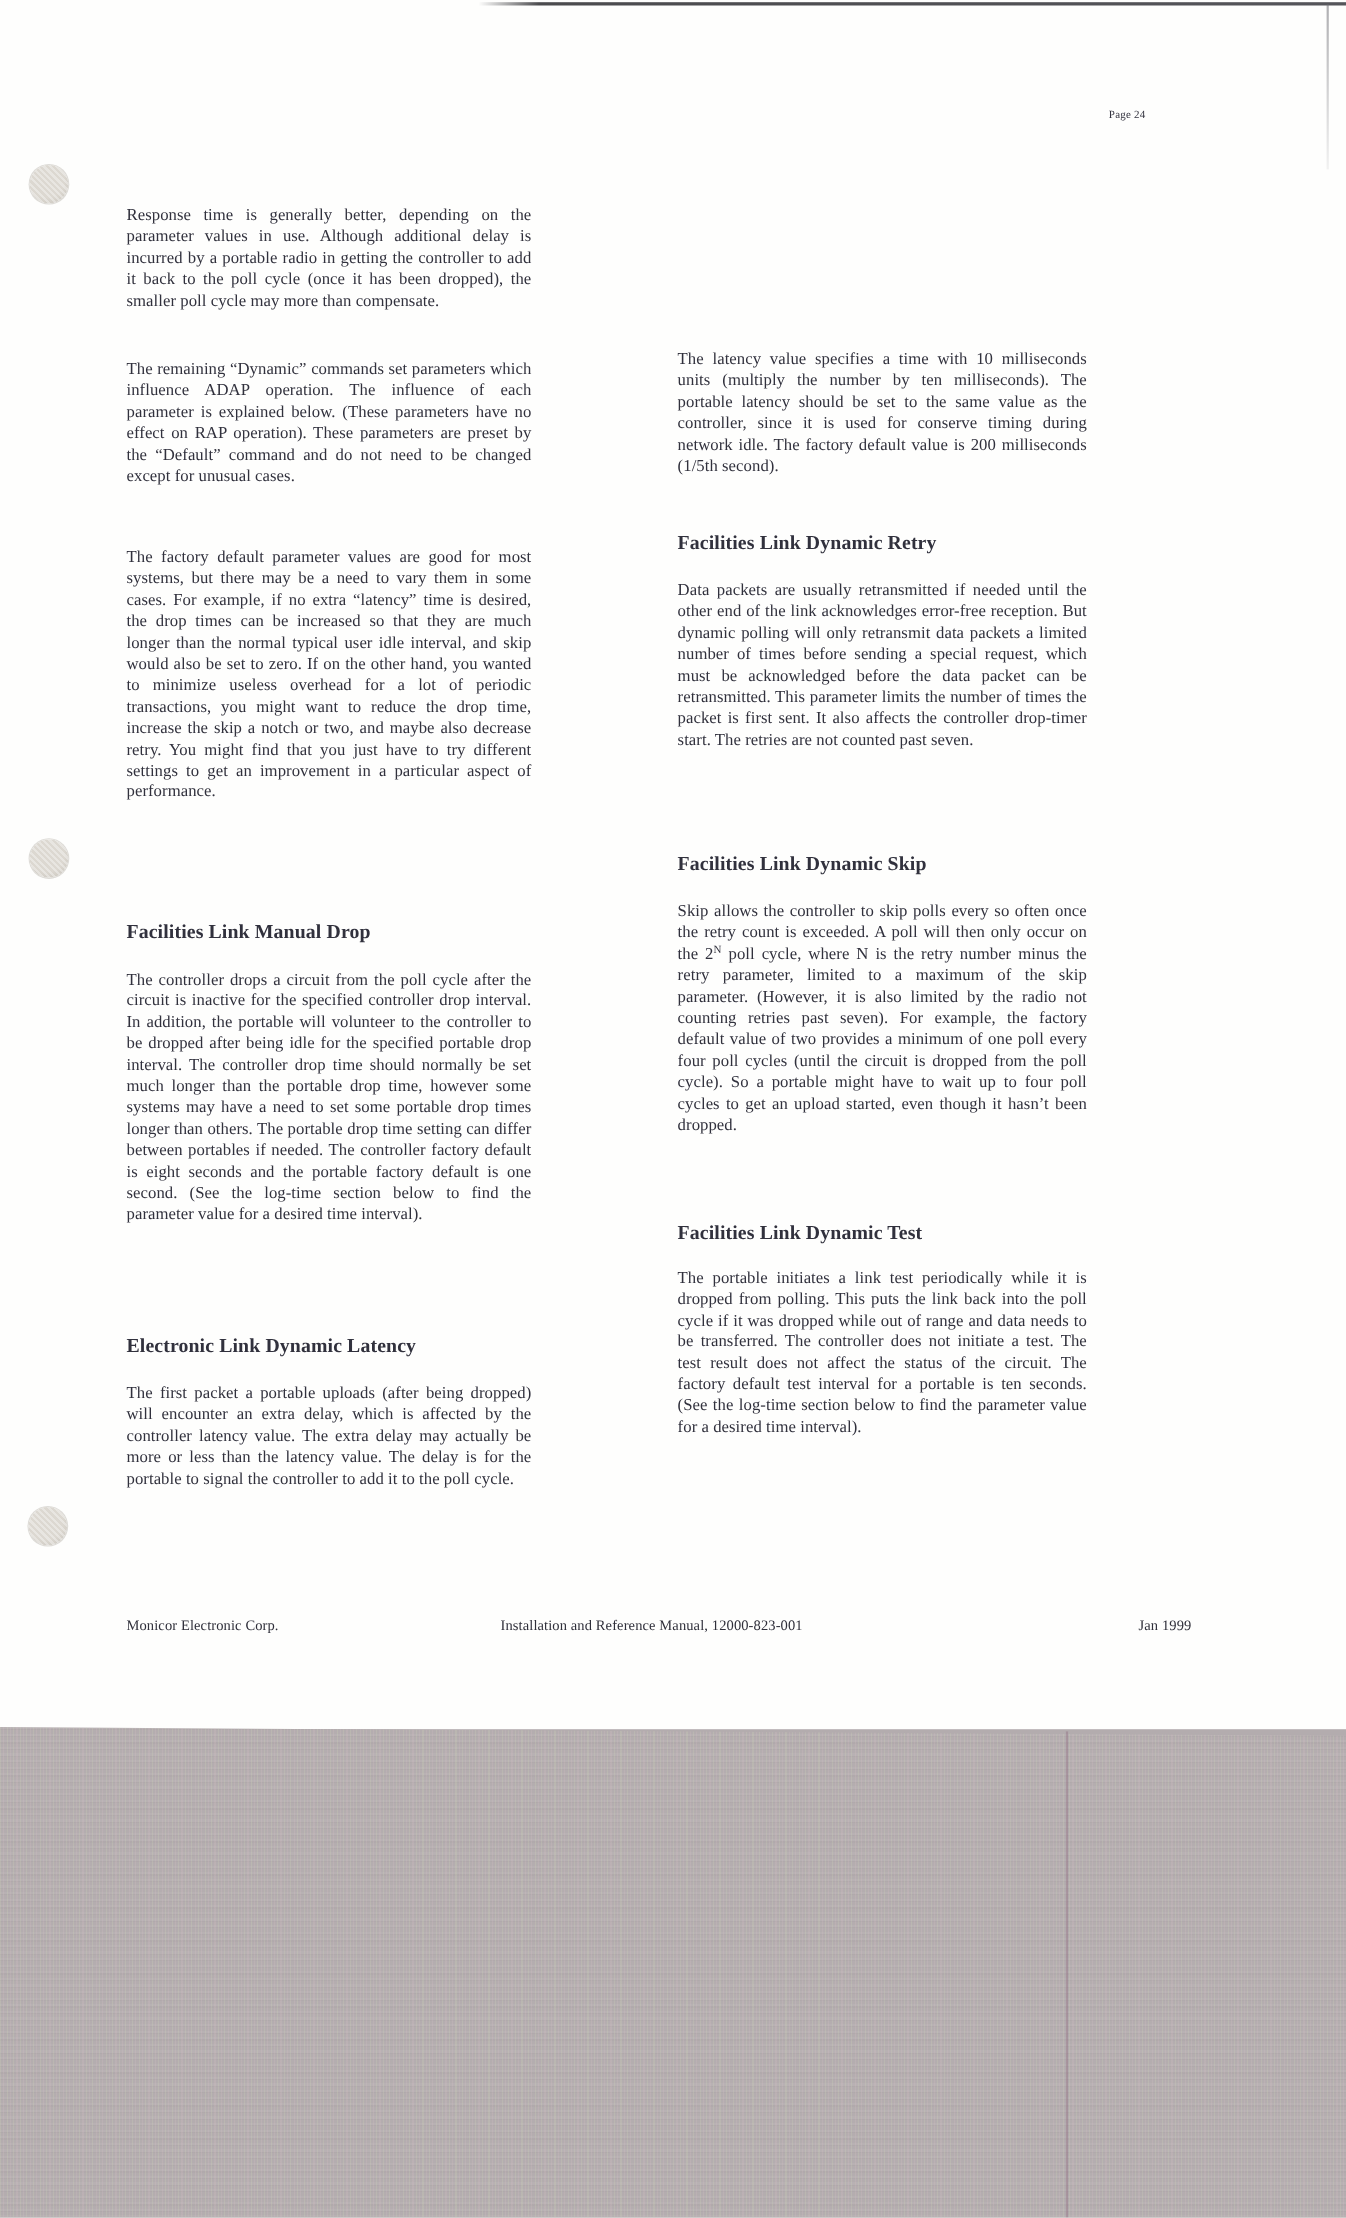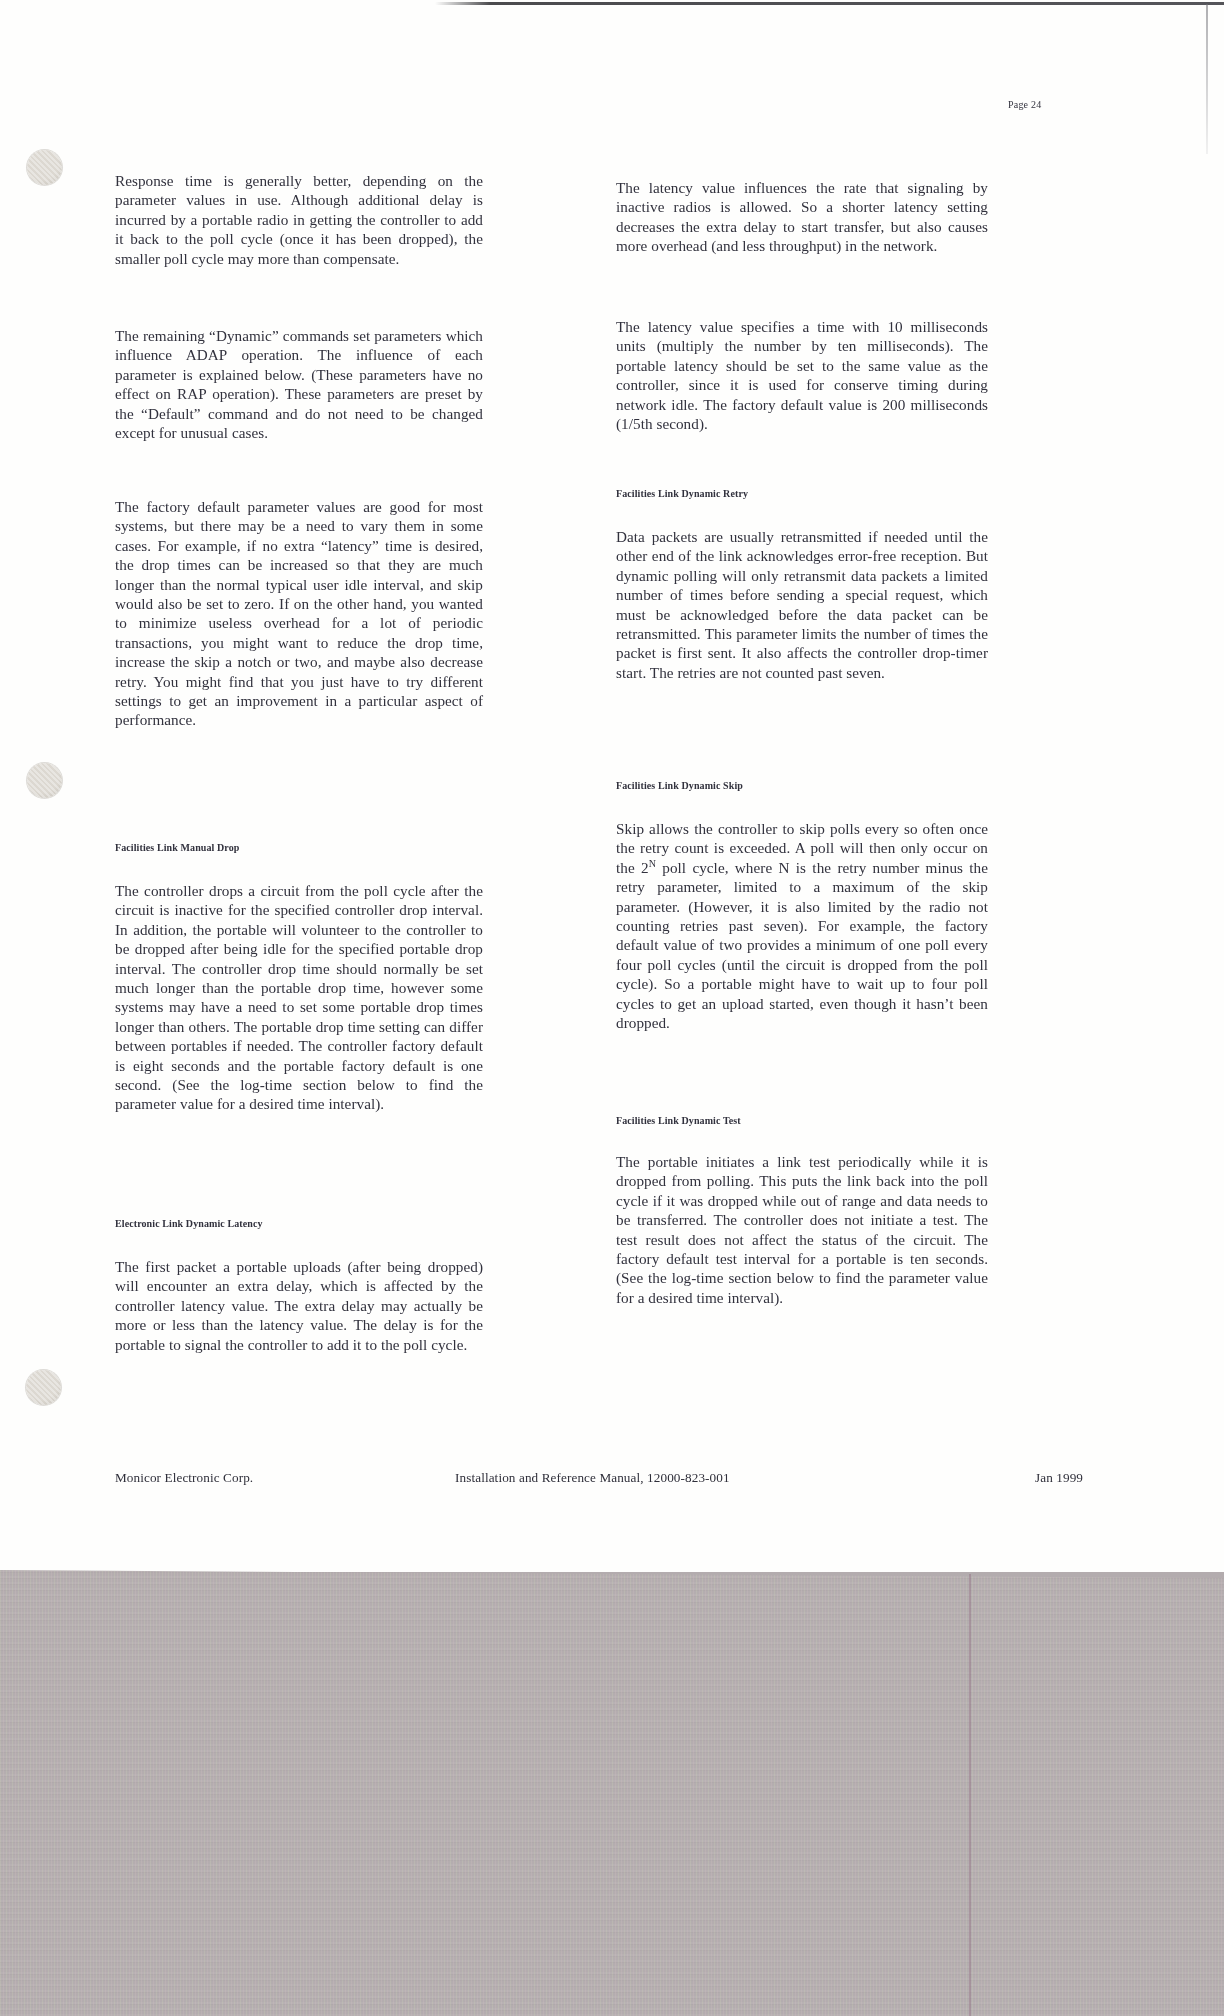--- a/index.html
+++ b/index.html
@@ -53,25 +53,25 @@
   .col-right{left:616px;width:372px;}
   .col p,.col h3{
     position:absolute;left:0;right:0;margin:0;
     color:#31313d;
   }
   .col p{
     font-size:15.2px;line-height:19.4px;text-align:justify;
     letter-spacing:.05px;
   }
   .col h3{
-    font-size:10px;line-height:19px;font-weight:bold;letter-spacing:.1px;
+    font-size:18px;line-height:19px;font-weight:bold;letter-spacing:.1px;
   }
   sup{font-size:10px;line-height:0;vertical-align:super;}
   
-  .lp1{top:171px;} .lp2{top:326px;} .lp3{top:497px;}
+  .lp1{top:186px;} .lp2{top:326px;} .lp3{top:497px;}
   .lh1{top:838px;} .lpd{top:881px;}
   .lh2{top:1214px;} .lpl{top:1257px;}
   .rp1{top:178px;} .rp2{top:317px;}
   .rh1{top:484px;} .rpr{top:527px;}
   .rh2{top:776px;} .rps{top:819px;}
   .rh3{top:1111px;} .rpt{top:1152px;}
   
   .footer span{
     position:absolute;top:1470px;font-size:13.2px;color:#2f2f3a;letter-spacing:.1px;
   }
@@ -99,21 +99,20 @@
   <p class="lp1">Response time is generally better, depending on the parameter values in use.  Although additional delay is incurred by a portable radio in getting the controller to add it back to the poll cycle (once it has been dropped), the smaller poll cycle may more than compensate.</p>
   <p class="lp2">The remaining “Dynamic” commands set parameters which influence ADAP operation.  The influence of each parameter is explained below.  (These parameters have no effect on RAP operation).  These parameters are preset by the “Default” command and do not need to be changed except for unusual cases.</p>
   <p class="lp3">The factory default parameter values are good for most systems, but there may be a need to vary them in some cases.  For example, if no extra “latency” time is desired, the drop times can be increased so that they are much longer than the normal typical user idle interval, and skip would also be set to zero.  If on the other hand, you wanted to minimize useless overhead for a lot of periodic transactions, you might want to reduce the drop time, increase the skip a notch or two, and maybe also decrease retry.  You might find that you just have to try different settings to get an improvement in a particular aspect of performance.</p>
   <h3 class="lh1">Facilities Link Manual Drop</h3>
   <p class="lpd">The controller drops a circuit from the poll cycle after the circuit is inactive for the specified controller drop interval.  In addition, the portable will volunteer to the controller to be dropped after being idle for the specified portable drop interval.  The controller drop time should normally be set much longer than the portable drop time, however some systems may have a need to set some portable drop times longer than others.  The portable drop time setting can differ between portables if needed.  The controller factory default is eight seconds and the portable factory default is one second.  (See the log-time section below to find the parameter value for a desired time interval).</p>
   <h3 class="lh2">Electronic Link Dynamic Latency</h3>
   <p class="lpl">The first packet a portable uploads (after being dropped) will encounter an extra delay, which is affected by the controller latency value.  The extra delay may actually be more or less than the latency value.  The delay is for the portable to signal the controller  to  add it to the poll  cycle.</p>
 </div>
 
 <div class="col col-right">
-  <p class="rp1">The latency value influences the rate that signaling by inactive radios is allowed.  So a shorter latency setting decreases the extra delay to start transfer, but also causes more overhead (and less throughput) in the network.</p>
   <p class="rp2">The latency value specifies a time with 10 milliseconds units (multiply the number by ten milliseconds).  The portable latency should be set to the same value as the controller, since it is used for conserve timing during network idle.  The factory default value is 200 milliseconds (1/5th second).</p>
   <h3 class="rh1">Facilities Link Dynamic Retry</h3>
   <p class="rpr">Data packets are usually retransmitted if needed until the other end of the link acknowledges error-free reception.  But dynamic polling will only retransmit data packets a limited number of times before sending a special request, which must be acknowledged before the data packet can be retransmitted.  This parameter limits the number of times the packet is first sent.  It also affects the controller drop-timer start.  The retries are not counted past seven.</p>
   <h3 class="rh2">Facilities Link Dynamic Skip</h3>
   <p class="rps"><span>Skip allows the controller to skip polls every so often once the retry count is exceeded.  A poll will then only occur on the 2</span><sup>N</sup><span> poll cycle, where N is the retry number minus the retry parameter, limited to a maximum of the skip parameter.  (However, it is also limited by the radio not counting retries past seven).  For example, the factory default value of two provides a minimum of one poll every four poll cycles (until the circuit is dropped from the poll cycle).  So a portable might have to wait up to four poll cycles to get an upload started, even though it hasn’t been dropped.</span></p>
   <h3 class="rh3">Facilities Link Dynamic Test</h3>
   <p class="rpt">The portable initiates a link test periodically while it is dropped from polling.  This puts the link back into the poll cycle if it was dropped while out of range and data needs to be transferred.  The controller does not initiate a test.  The test result does not affect the status of the circuit.  The factory default test interval for a portable is ten seconds.  (See the log-time section below to find the parameter value for a desired time interval).</p>
 </div>
 
 <div class="footer">

